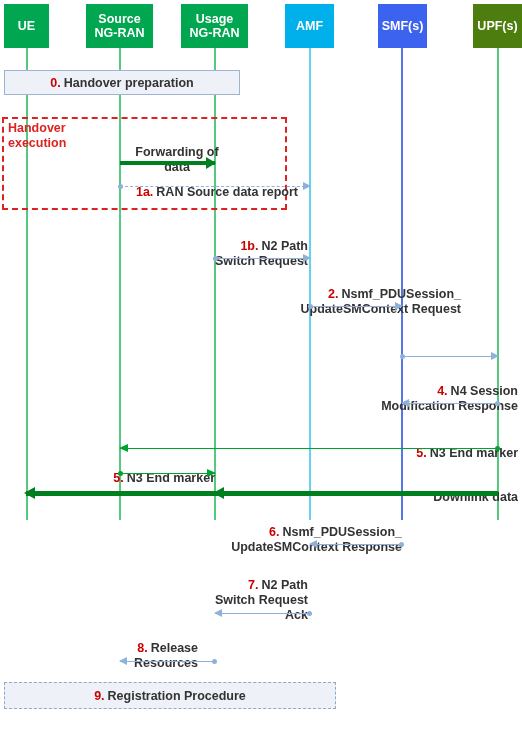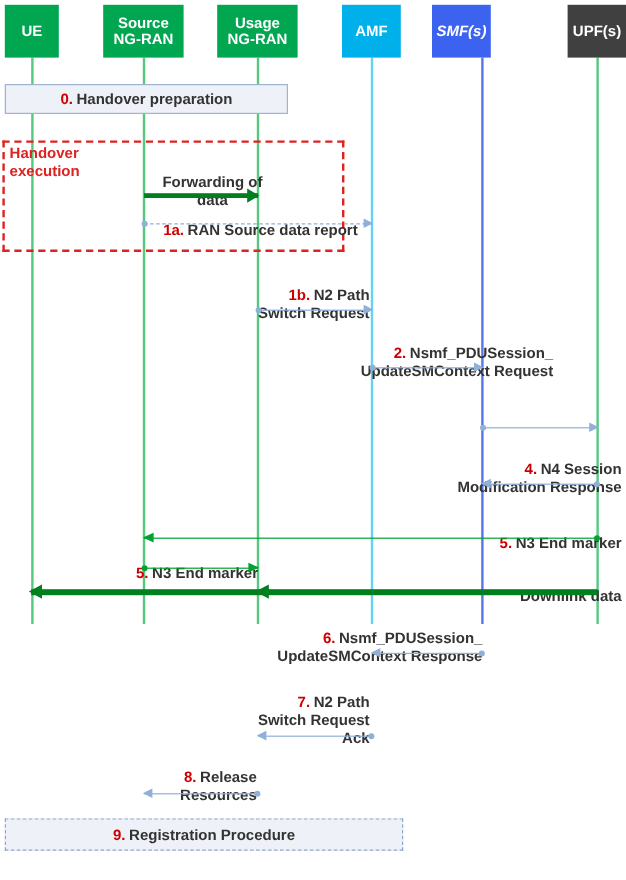--- a/index.html
+++ b/index.html
@@ -93,24 +93,24 @@
     <span style="white-space:pre-line;">Source
 NG-RAN</span>
   </div>
   <div class="actor" style="left:181px;top:4px;width:67px;height:44px;background:#00a650;">
     <span style="white-space:pre-line;">Usage
 NG-RAN</span>
   </div>
   <div class="actor" style="left:285px;top:4px;width:49px;height:44px;background:#00b0ea;">
     <span>AMF</span>
   </div>
-  <div class="actor" style="left:360px;top:4px;width:49px;height:44px;background:#3c62f0;font-style:italic;">
+  <div class="actor" style="left:378px;top:4px;width:49px;height:44px;background:#3c62f0;">
     <span>SMF(s)</span>
   </div>
-  <div class="actor" style="left:473px;top:4px;width:49px;height:44px;background:#404040;">
+  <div class="actor" style="left:473px;top:4px;width:49px;height:44px;background:#4d7c0f;">
     <span>UPF(s)</span>
   </div>
 
   <div class="procbox solid" style="left:4px;top:70px;width:236px;height:25px;">
     <span class="num">0.</span>
     <span>Handover preparation</span>
   </div>
 
   <div class="hoframe" style="left:2px;top:117px;width:285px;height:93px;"></div>
   <div class="hoframe-label" style="left:8px;top:121px;width:90px;">Handover
@@ -211,21 +211,21 @@
     <span class="num">7.</span><span>N2 Path
 Switch Request
 Ack</span>
   </div>
   <div class="msg" style="left:215px;top:613px;width:95px;">
     <div class="msgline" style="border-top:1.5px solid #8fb0d9;"></div>
     <div class="dot" style="right:-2px;background:#8fb0d9;"></div>
     <div class="arrowhead" style="left:-1px;border-top:4.5px solid transparent;border-bottom:4.5px solid transparent;border-right:8px solid #8fb0d9;"></div>
   </div>
 
-  <div class="msglabel lbl-right" style="left:120px;top:626px;width:94px;">
+  <div class="msglabel lbl-right" style="left:104px;top:626px;width:94px;">
     <span class="num">8.</span><span>Release
 Resources</span>
   </div>
   <div class="msg" style="left:120px;top:661px;width:95px;">
     <div class="msgline" style="border-top:1.5px solid #8fb0d9;"></div>
     <div class="dot" style="right:-2px;background:#8fb0d9;"></div>
     <div class="arrowhead" style="left:-1px;border-top:4.5px solid transparent;border-bottom:4.5px solid transparent;border-right:8px solid #8fb0d9;"></div>
   </div>
 
   <div class="procbox dashed" style="left:4px;top:682px;width:332px;height:27px;">

